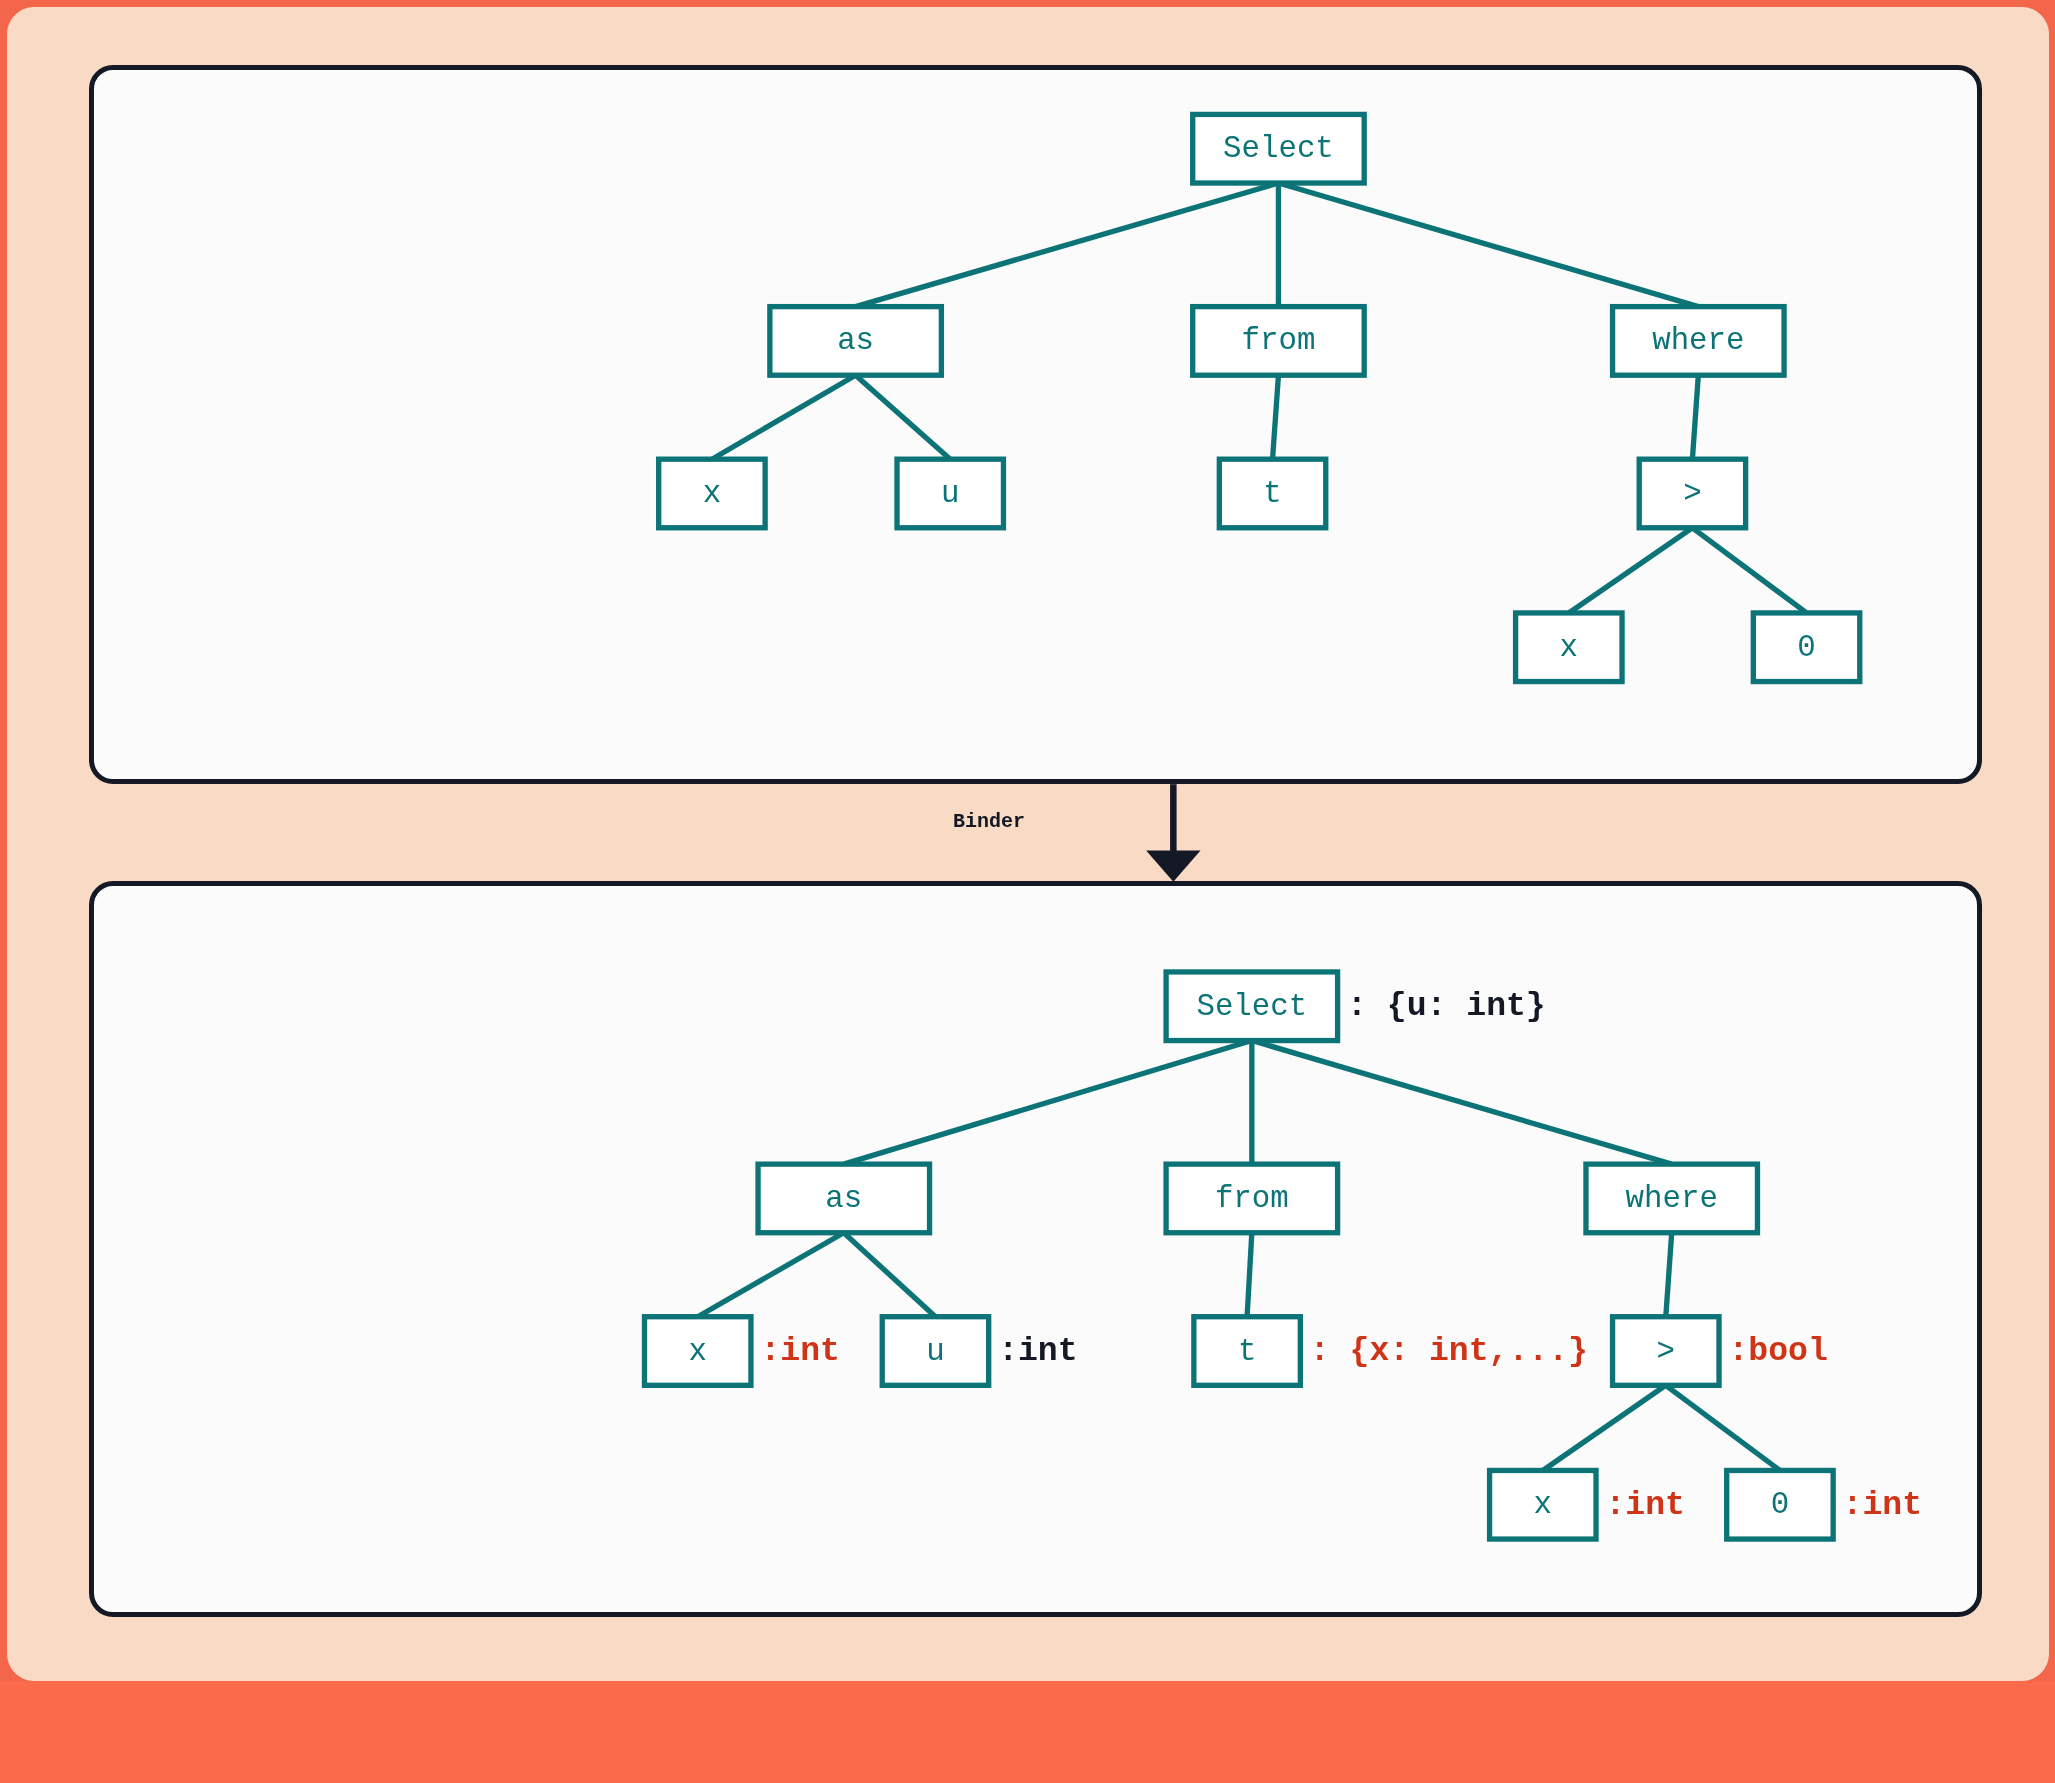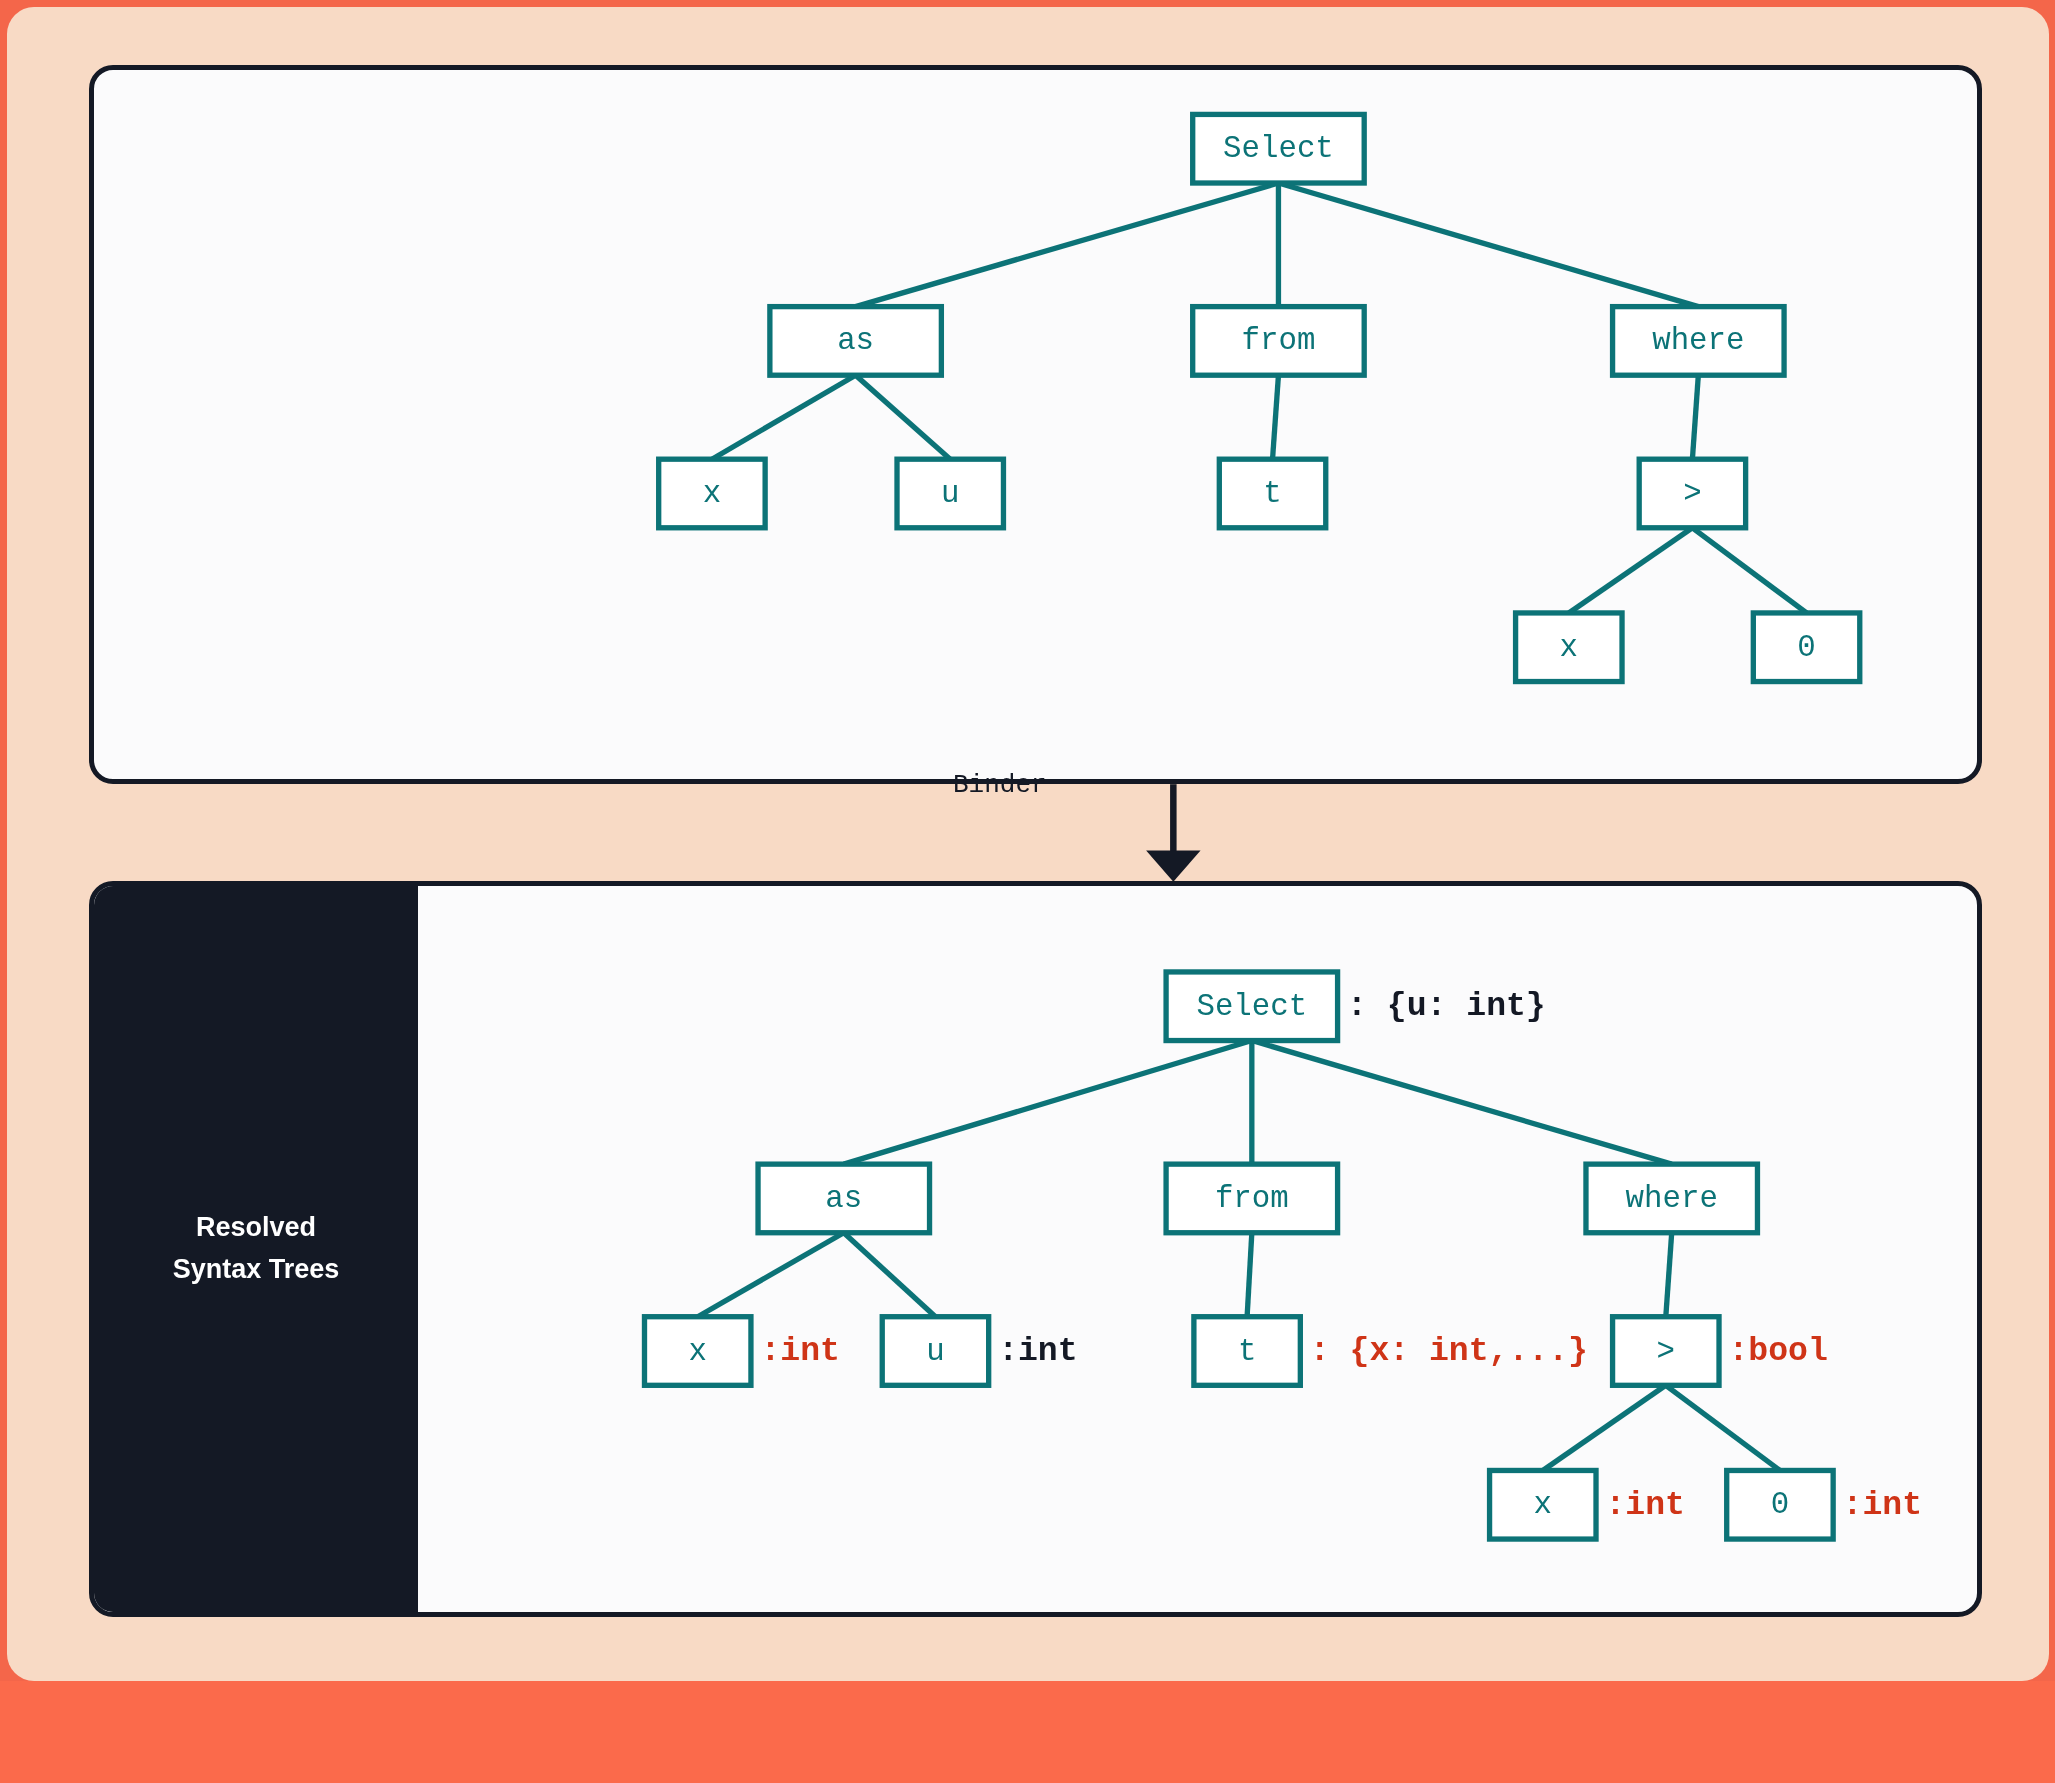--- a/index.html
+++ b/index.html
@@ -79,25 +79,26 @@
   .binder-zone {
     position: absolute;
     left: 89px;
     top: 784px;
     width: 1893px;
     height: 98px;
   }
   .binder-label {
     position: absolute;
     left: 953px;
-    top: 770px;
+    top: 810px;
     font-family: "Liberation Mono", monospace;
-    font-size: 26px;
+    font-size: 20px;
     color: #141925;
     white-space: nowrap;
+    font-weight: bold;
   }
 
   
   text.node-label {
     font-family: "Liberation Mono", monospace;
     fill: #0c7377;
   }
   text.type-annot {
     font-family: "Liberation Mono", monospace;
     font-weight: bold;
@@ -180,24 +181,20 @@
 
   <div class="binder-zone">
     <svg width="1893" height="98" viewBox="0 0 3200 165">
       <line x1="1833" y1="0" x2="1833" y2="126" stroke="#141925" stroke-width="11"></line>
       <polygon points="1787,112 1879,112 1833,165" fill="#141925"></polygon>
     </svg>
   </div>
   <div class="binder-label">Binder</div>
 
   <div class="panel" id="panel-bottom">
-    <div class="panel-sidebar">
-      <div class="panel-sidebar-label">Resolved
-Syntax Trees</div>
-    </div>
     <div class="panel-canvas" id="canvas-bottom">
         <svg width="1563" height="726" viewBox="0 0 2643 1227">
           <g>
             <line x1="1410" y1="261" x2="720" y2="470" class="edge"></line>
             <line x1="1410" y1="261" x2="1410" y2="470" class="edge"></line>
             <line x1="1410" y1="261" x2="2120" y2="470" class="edge"></line>
             <line x1="720" y1="586" x2="473" y2="728" class="edge"></line>
             <line x1="720" y1="586" x2="875" y2="728" class="edge"></line>
             <line x1="1410" y1="586" x2="1402" y2="728" class="edge"></line>
             <line x1="2120" y1="586" x2="2110" y2="728" class="edge"></line>

